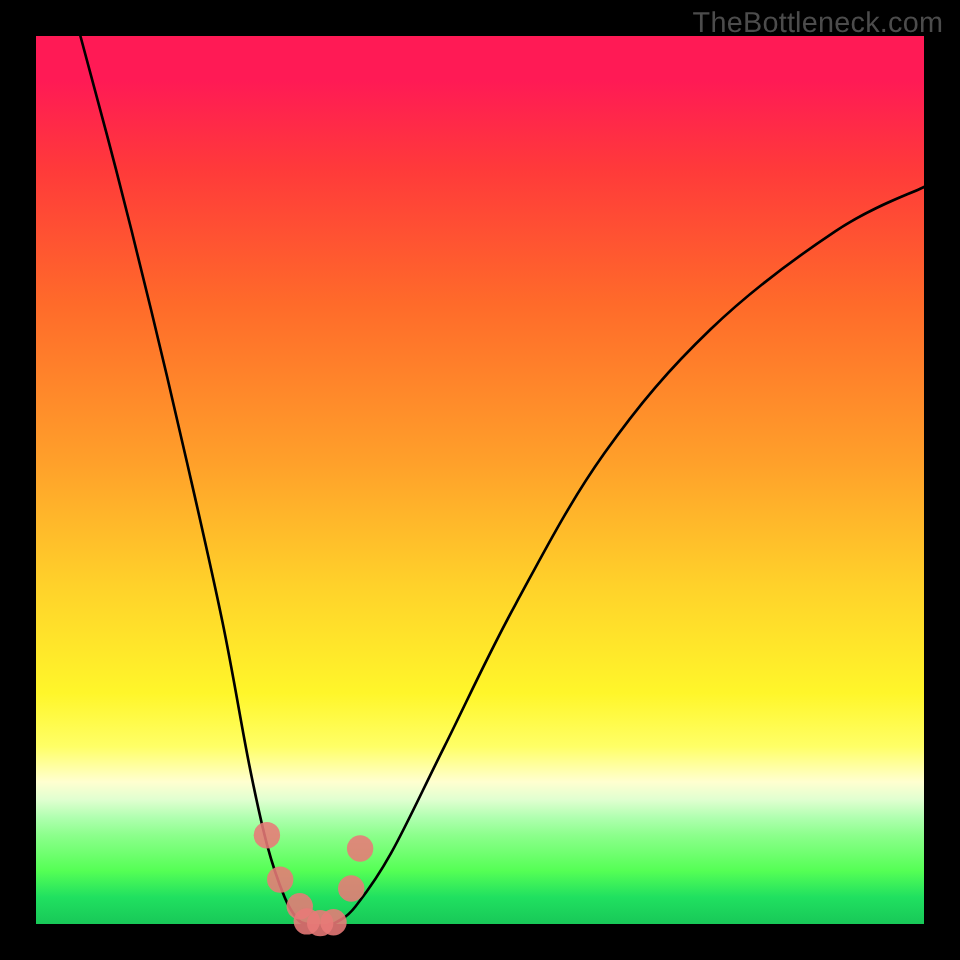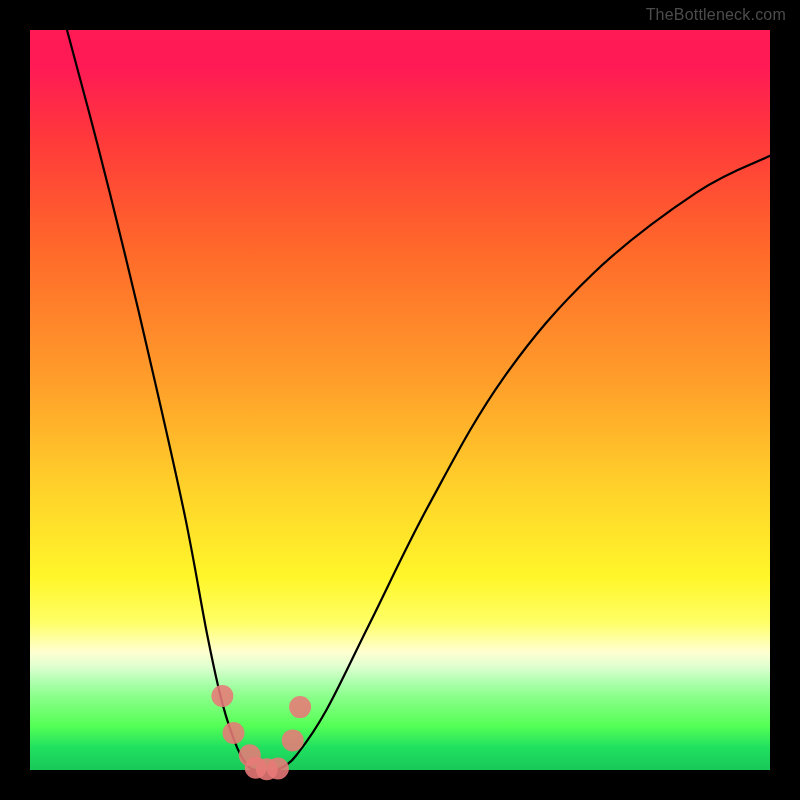--- a/index.html
+++ b/index.html
@@ -43,21 +43,21 @@
       #55ff55 94%,
       #20e060 97%,
       #18c858 100%
     );
   }
   .watermark {
     position: absolute;
     top: 6px;
     right: 14px;
     color: #4c4c4c;
-    font-size: 16px;
+    font-size: 24px;
     font-weight: 500;
     letter-spacing: 0.2px;
     user-select: none;
   }
   svg.curve {
     position: absolute;
     left: 0;
     top: 0;
     width: 740px;
     height: 740px;

